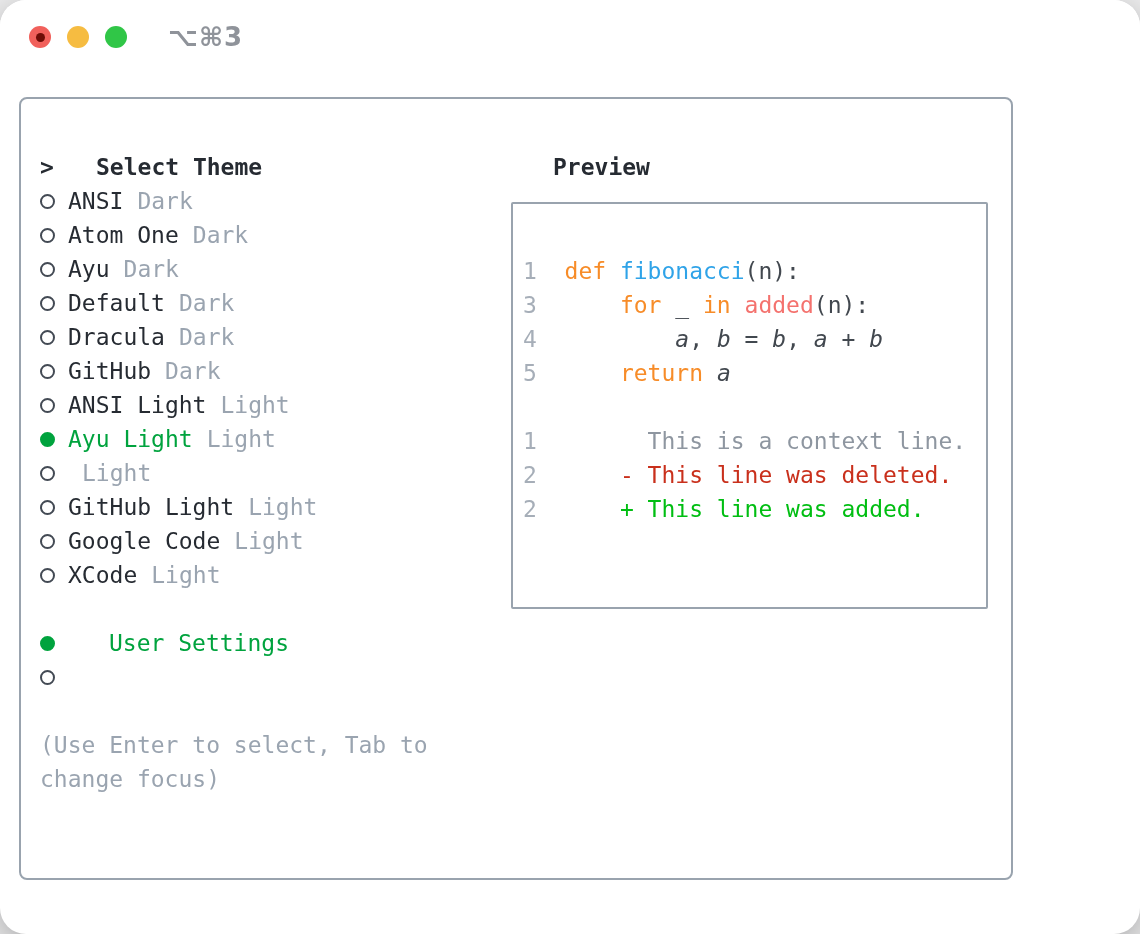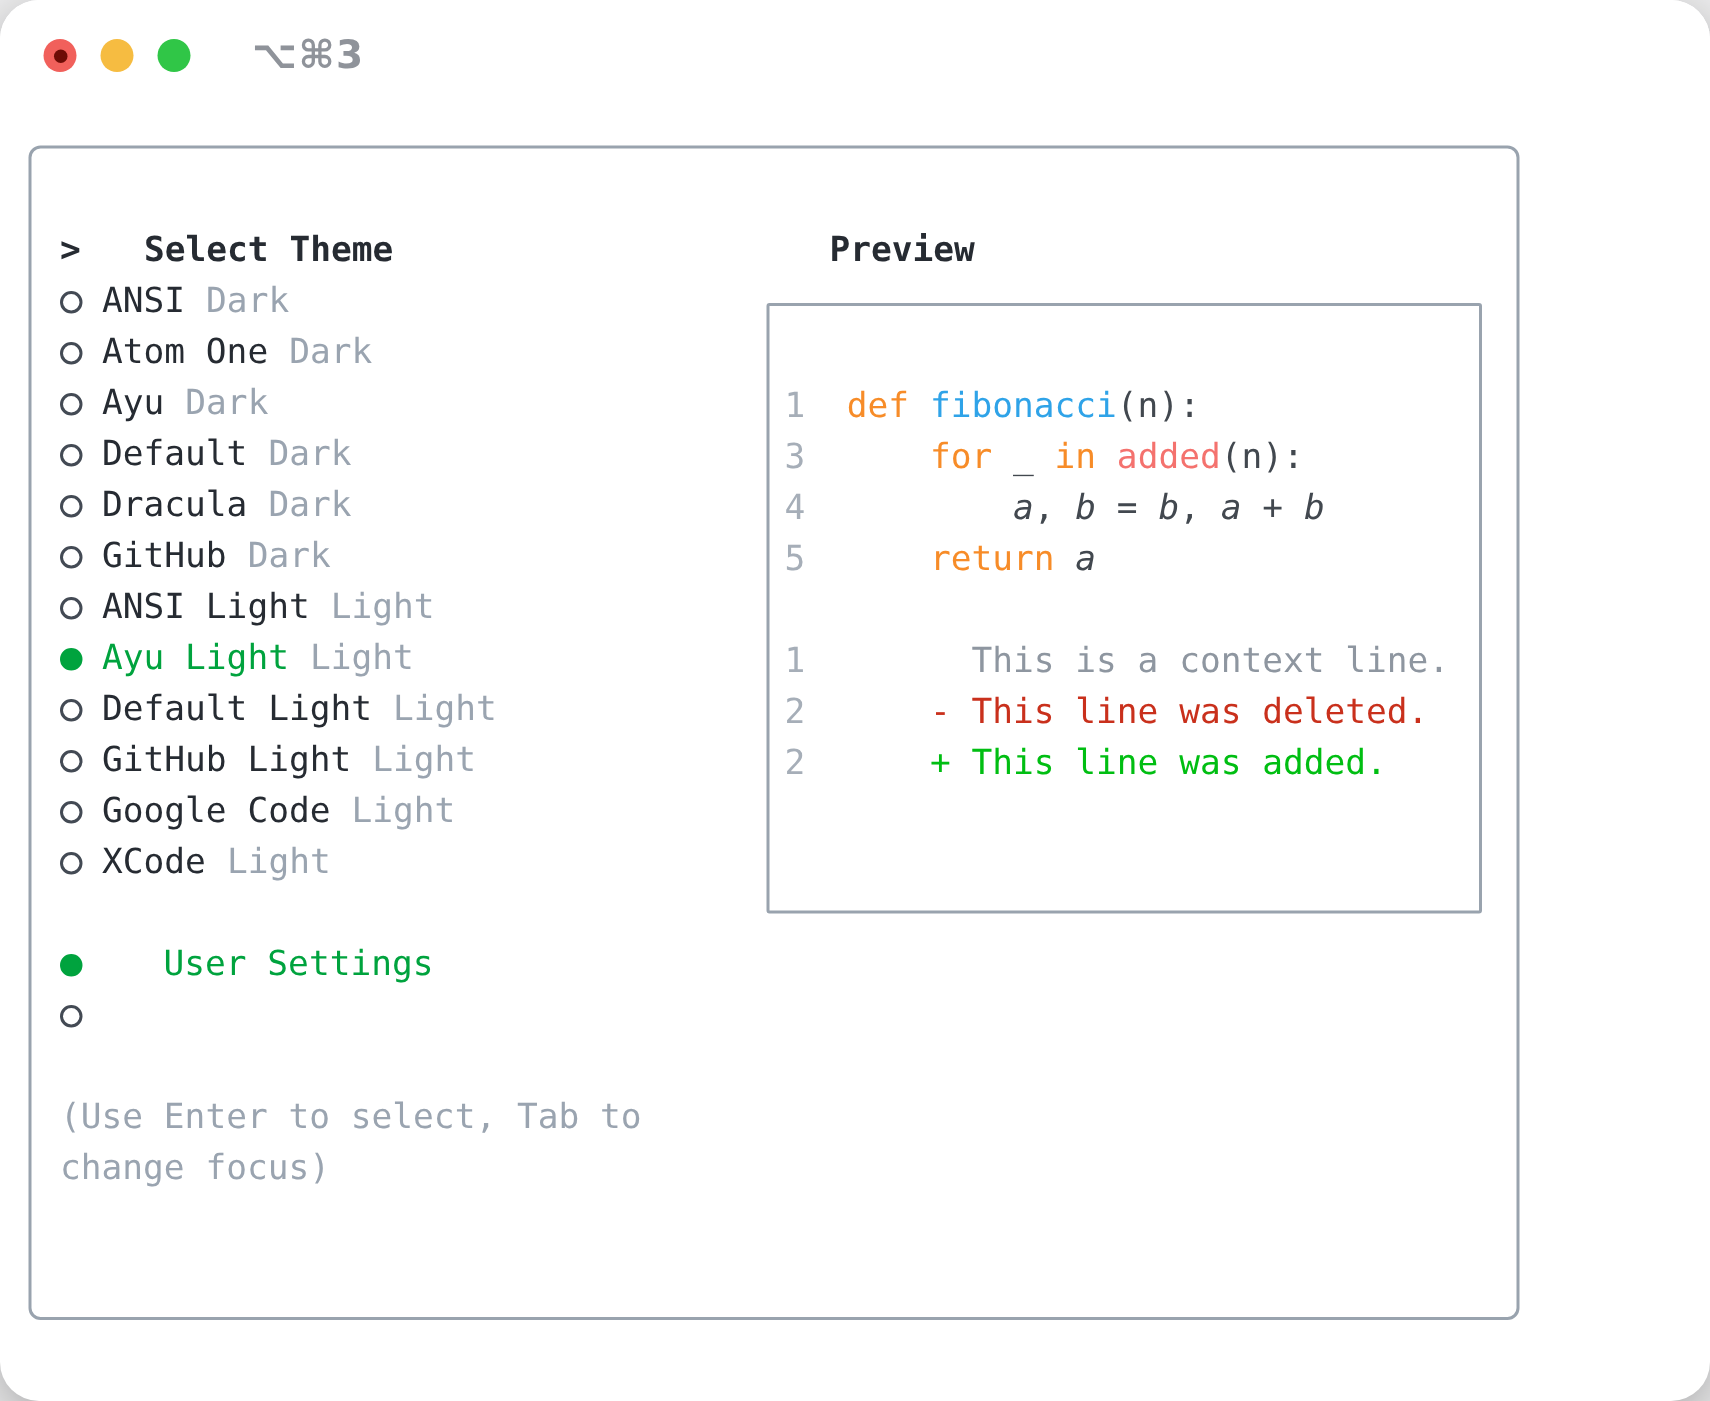--- a/index.html
+++ b/index.html
@@ -136,21 +136,20 @@
     <span class="item-name">ANSI Light</span>
     <span class="item-variant">Light</span>
   </div>
           <div class="row theme-item selected">
     <span class="marker-col"><span class="radio"></span></span>
     <span class="item-name">Ayu Light</span>
     <span class="item-variant">Light</span>
   </div>
           <div class="row theme-item">
     <span class="marker-col"><span class="radio"></span></span>
-    <span class="item-name">Default Light</span>
     <span class="item-variant">Light</span>
   </div>
           <div class="row theme-item">
     <span class="marker-col"><span class="radio"></span></span>
     <span class="item-name">GitHub Light</span>
     <span class="item-variant">Light</span>
   </div>
           <div class="row theme-item">
     <span class="marker-col"><span class="radio"></span></span>
     <span class="item-name">Google Code</span>

